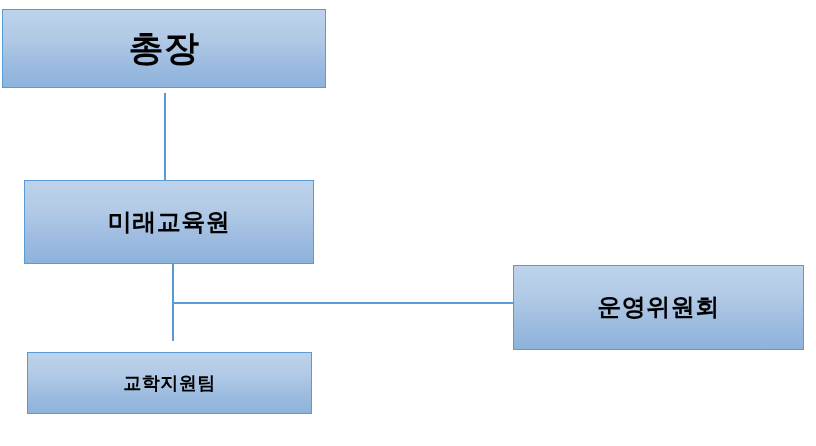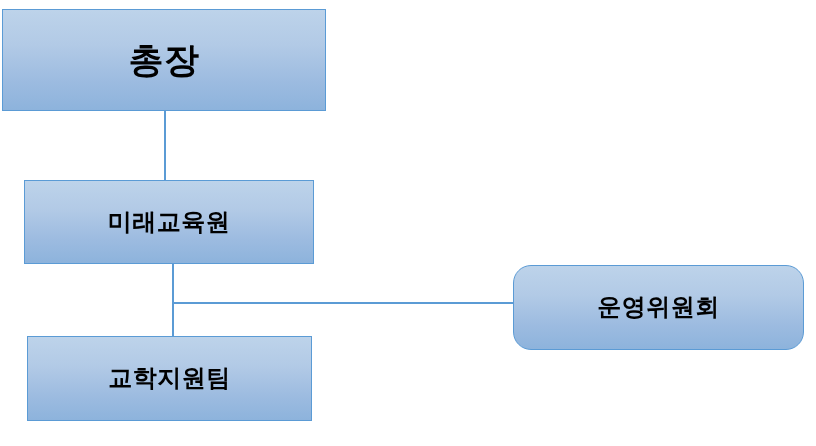--- a/index.html
+++ b/index.html
@@ -33,39 +33,38 @@
     line-height: 1.1;
   }
   .node-box .node-label {
     display: block;
     white-space: nowrap;
   }
 
   
   #node-president {
     left: 2px;  top: 9px;
-    width: 324px; height: 102px;
+    width: 324px; height: 79px;
     font-size: 35px;
   }
   #node-institute {
     left: 24px; top: 180px;
     width: 290px; height: 84px;
     font-size: 24px;
     align-items: center;
   }
   #node-support-team {
-    left: 27px; top: 336px;
-    width: 285px; height: 85px;
-    font-size: 24px;
+    left: 27px; top: 352px;
+    width: 285px; height: 62px;
+    font-size: 18px;
   }
   #node-steering-committee {
     left: 513px; top: 265px;
     width: 291px; height: 85px;
     font-size: 24px;
-    border-radius: 18px;
   }
 
   
   .connector {
     position: absolute;
     background: #5b9bd5;
   }
   .connector-v { width: 2px; }
   .connector-h { height: 2px; }
 

